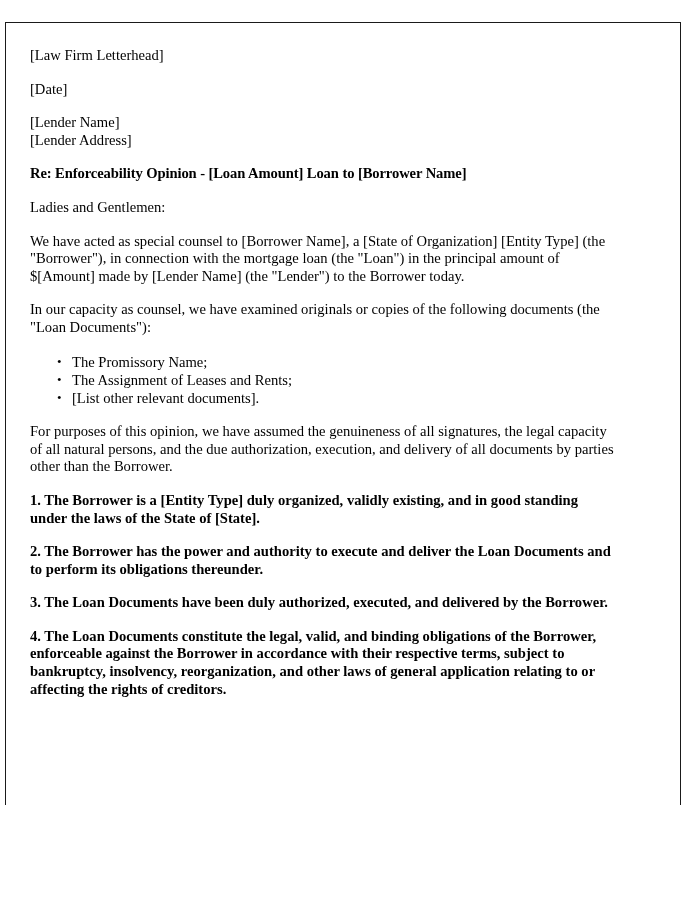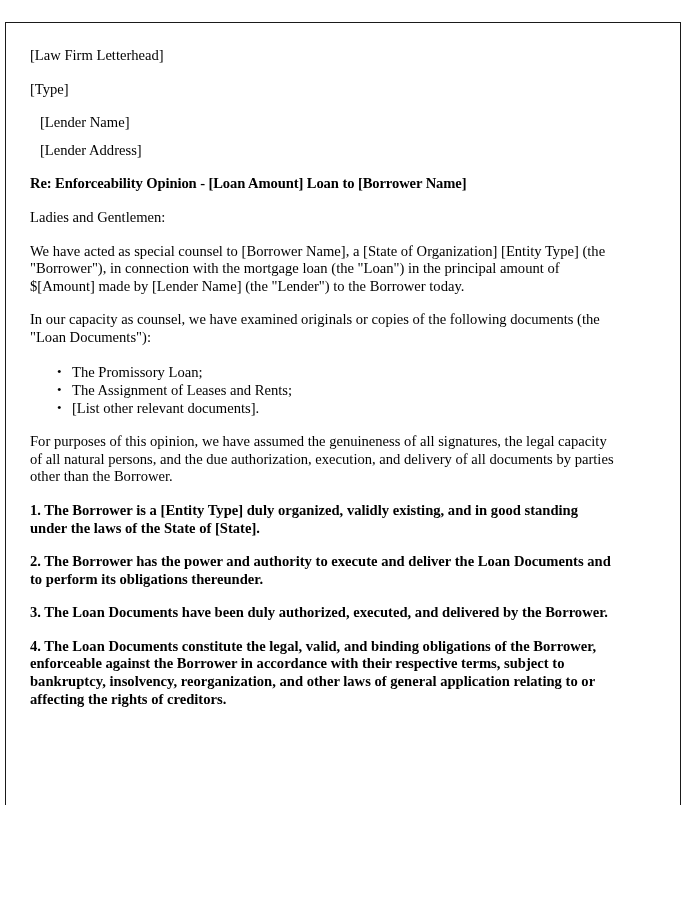--- a/index.html
+++ b/index.html
@@ -39,21 +39,21 @@
     width: 586px;
     font-size: 14.6px;
     line-height: 17.6px;
   }
 
   .block {
     margin: 0 0 16px 0;
   }
 
   .addr-line {
-    margin: 10px;
+    margin: 0;
     line-height: 17.6px;
   }
 
   .subject-line {
     font-weight: bold;
     margin: 0 0 16px 0;
     line-height: 17.6px;
     letter-spacing: -0.1px;
   }
 
@@ -86,37 +86,37 @@
   }
 </style>
 </head>
 <body>
 
 <div id="page-sheet">
   <div id="letter-body">
 
     <p class="block">[Law Firm Letterhead]</p>
 
-    <p class="block">[Type]</p>
+    <p class="block">[Date]</p>
 
     <div class="block">
       <p class="addr-line">[Lender Name]</p>
       <p class="addr-line">[Lender Address]</p>
     </div>
 
     <p class="subject-line">Re: Enforceability Opinion - [Loan Amount] Loan to [Borrower Name]</p>
 
     <p class="block">Ladies and Gentlemen:</p>
 
     <p class="para">We have acted as special counsel to [Borrower Name], a [State of Organization] [Entity Type] (the "Borrower"), in connection with the mortgage loan (the "Loan") in the principal amount of $[Amount] made by [Lender Name] (the "Lender") to the Borrower today.</p>
 
     <p class="para">In our capacity as counsel, we have examined originals or copies of the following documents (the "Loan Documents"):</p>
 
     <ul class="doc-list">
-      <li>The Promissory Loan;</li>
+      <li>The Promissory Name;</li>
       <li>The Assignment of Leases and Rents;</li>
       <li>[List other relevant documents].</li>
     </ul>
 
     <p class="para">For purposes of this opinion, we have assumed the genuineness of all signatures, the legal capacity of all natural persons, and the due authorization, execution, and delivery of all documents by parties other than the Borrower.</p>
 
 
     <p class="opinion-item">1. The Borrower is a [Entity Type] duly organized, validly existing, and in good standing under the laws of the State of [State].</p>
     <p class="opinion-item">2. The Borrower has the power and authority to execute and deliver the Loan Documents and to perform its obligations thereunder.</p>
     <p class="opinion-item">3. The Loan Documents have been duly authorized, executed, and delivered by the Borrower.</p>

